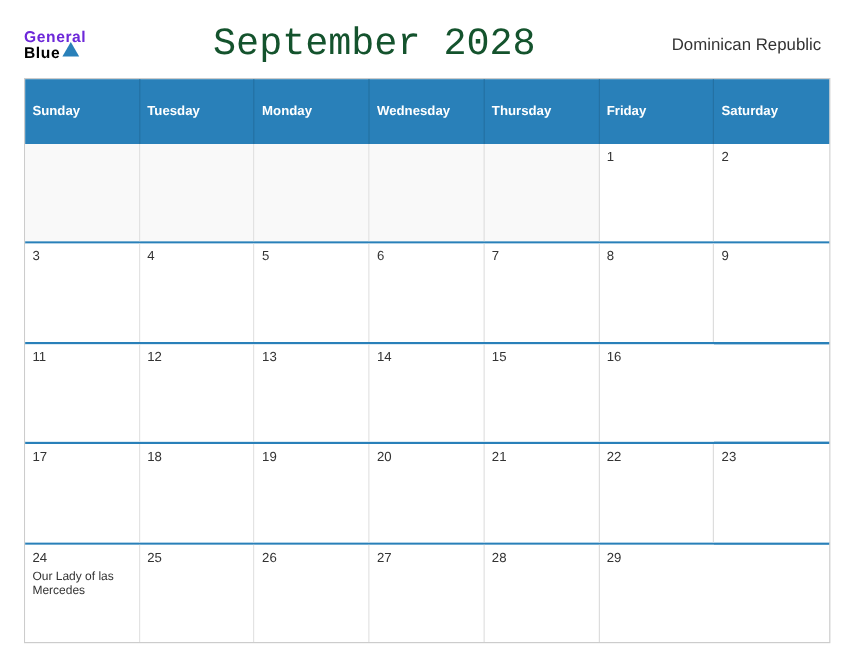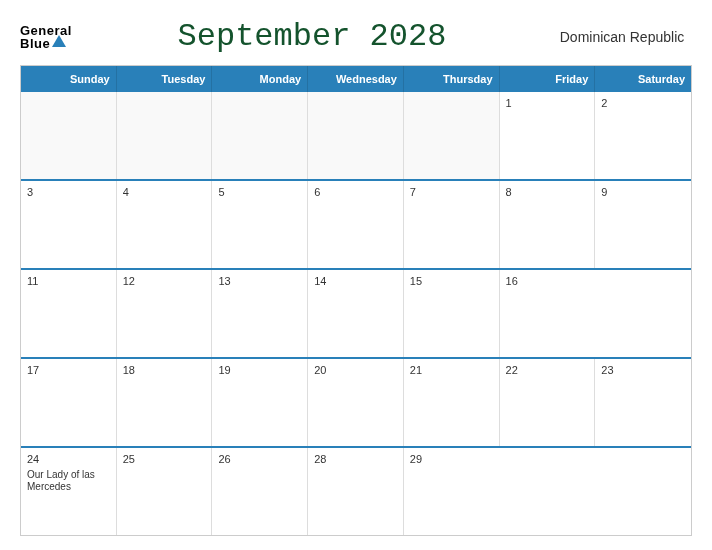--- a/index.html
+++ b/index.html
@@ -26,21 +26,21 @@
     }
     .logo {
       display: flex;
       flex-direction: column;
       align-items: flex-start;
       line-height: 1;
     }
     .logo-general {
       font-size: 13px;
       font-weight: bold;
-      color: #000000;
+      color: #6d28d9;
       letter-spacing: 0.5px;
     }
     .logo-blue {
       font-size: 13px;
       font-weight: bold;
       color: #000000;
       letter-spacing: 0.5px;
     }
     .logo-triangle {
       display: inline-block;
@@ -76,22 +76,22 @@
     }
     .cal-header {
       display: grid;
       grid-template-columns: repeat(7, 1fr);
       background: #2980b9;
     }
     .cal-header-cell {
       color: #fff;
       font-size: 11px;
       font-weight: bold;
-      padding: 7px 6px;
-      text-align: right;
+      padding: 21px 6px;
+      text-align: left;
       border-right: 1px solid #2471a3;
     }
     .cal-header-cell:last-child {
       border-right: none;
     }
     .cal-body {
       flex: 1;
       display: flex;
       flex-direction: column;
     }
@@ -246,20 +246,23 @@
             <span class="day-num">24</span>
             <span class="holiday-text">Our Lady of las Mercedes</span>
           </div>
           <div class="cal-cell">
             <span class="day-num">25</span>
           </div>
           <div class="cal-cell">
             <span class="day-num">26</span>
           </div>
           <div class="cal-cell">
+            <span class="day-num">27</span>
+          </div>
+          <div class="cal-cell">
             <span class="day-num">28</span>
           </div>
           <div class="cal-cell">
             <span class="day-num">29</span>
           </div>
         </div>
       </div>
   </div>
 </div>
 

